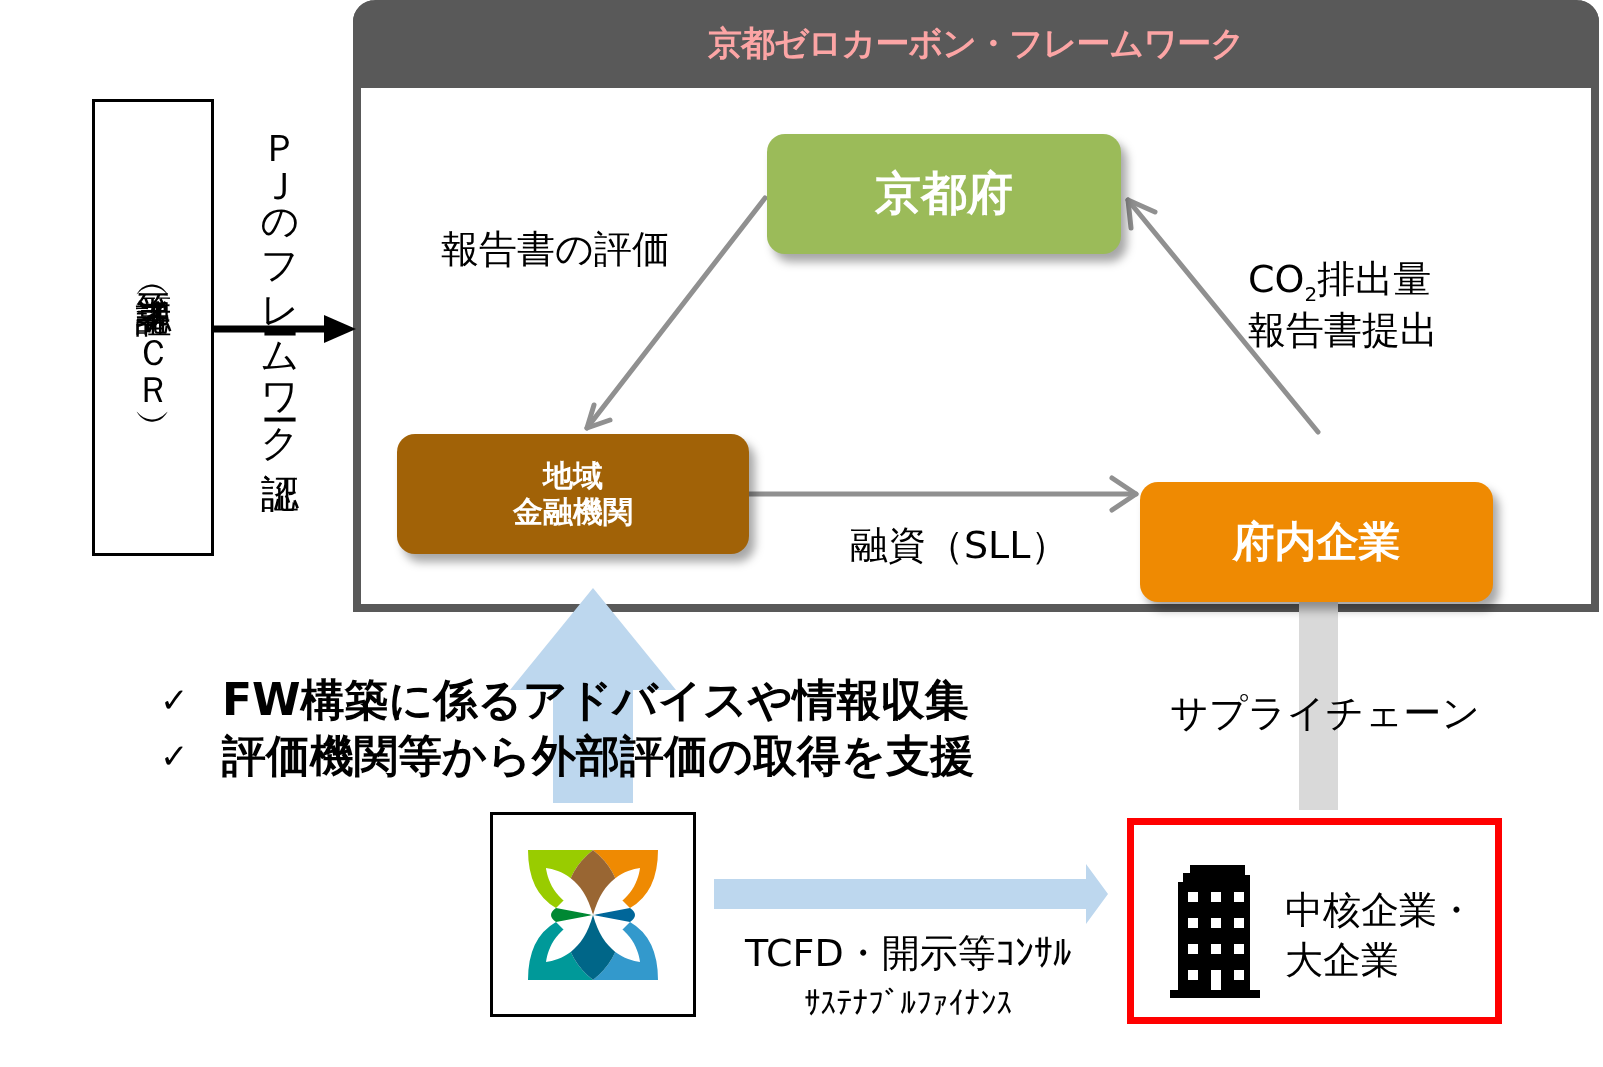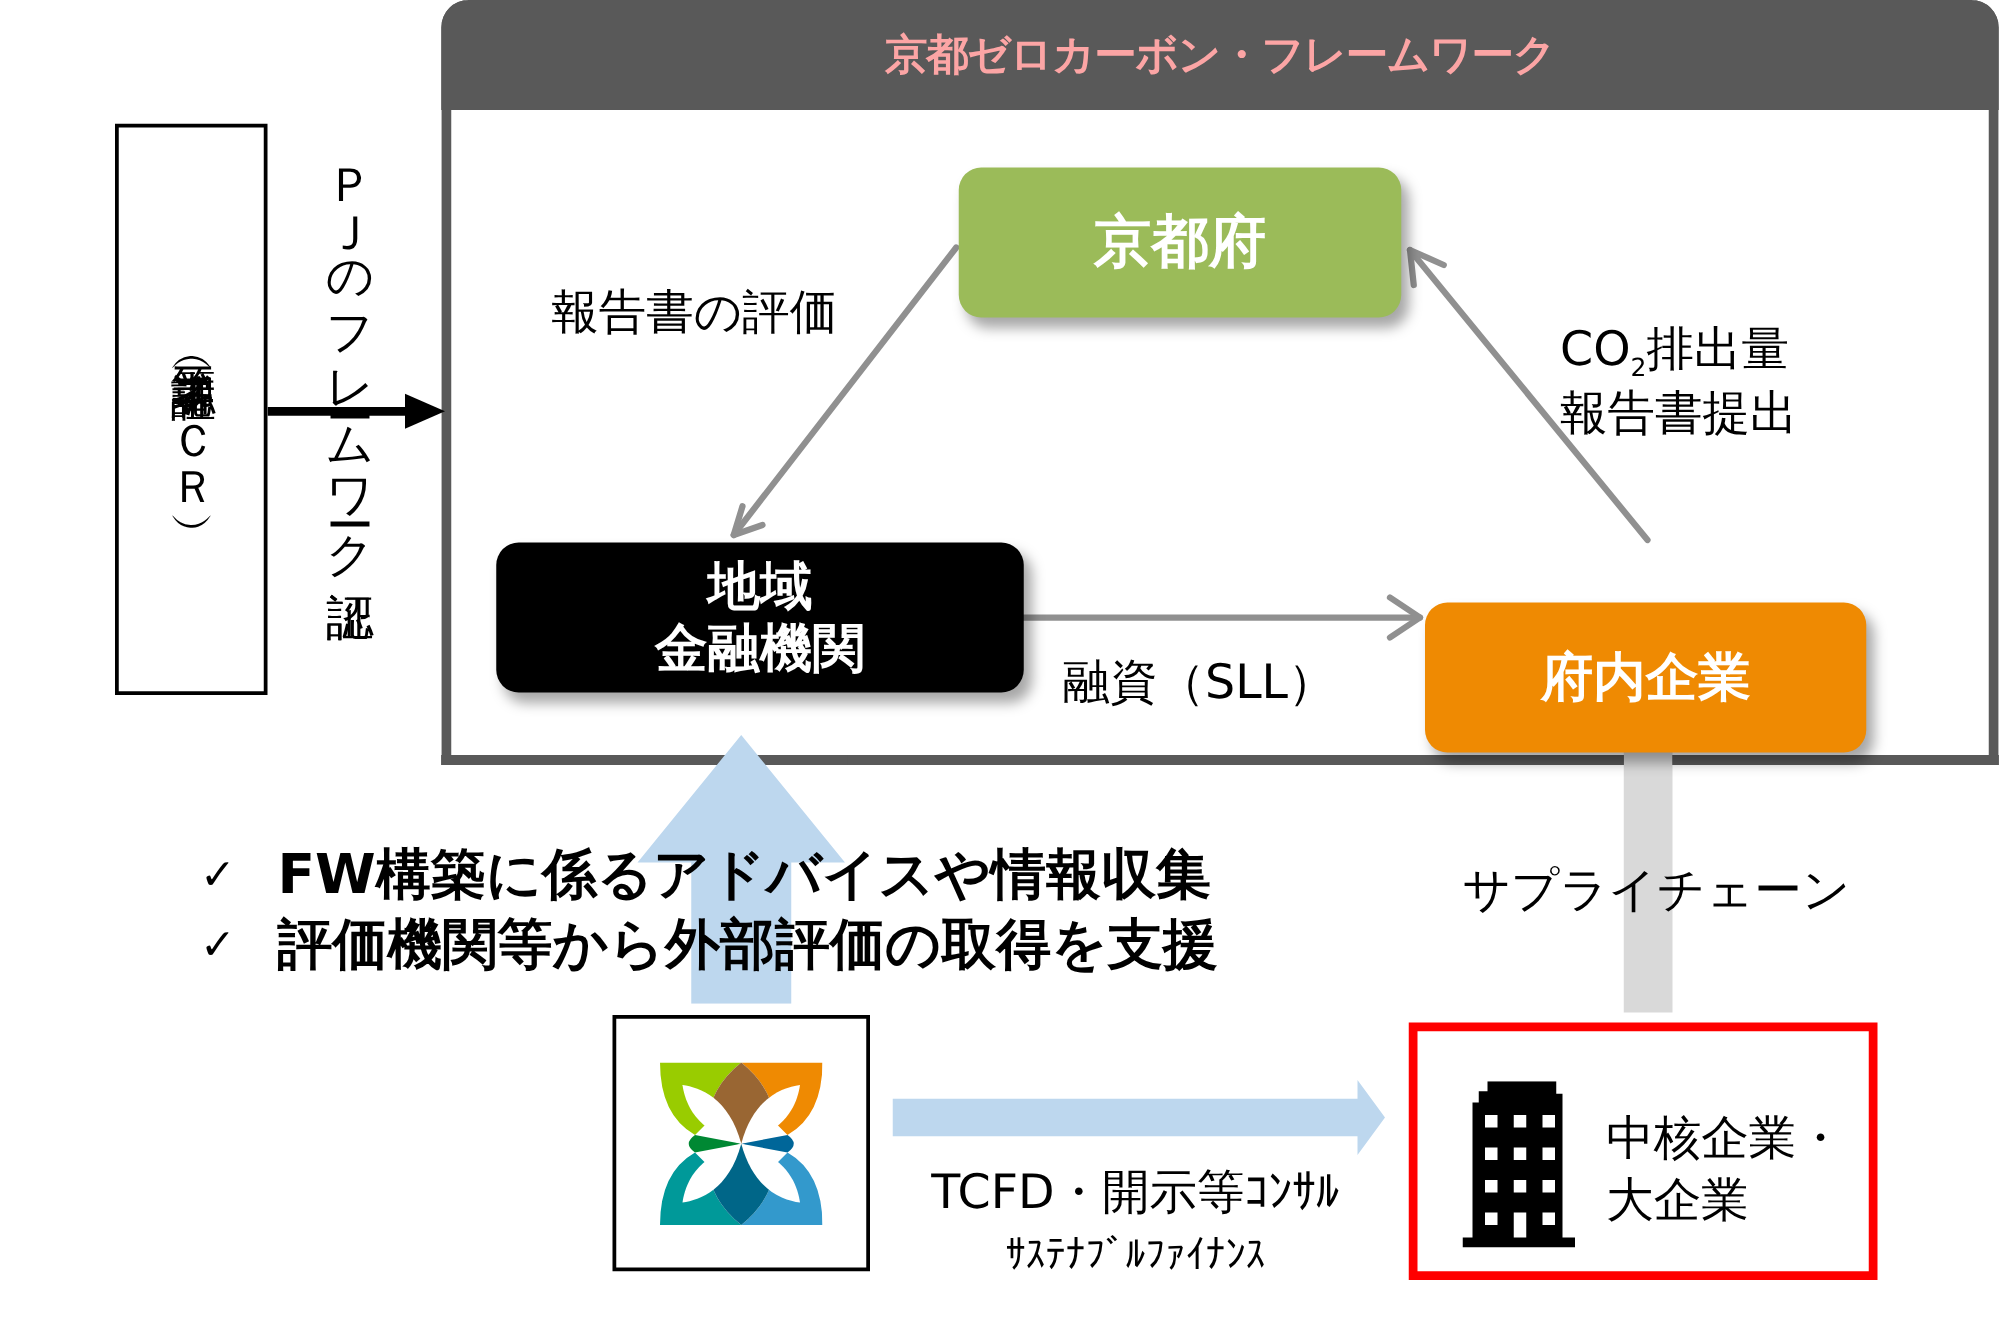--- a/index.html
+++ b/index.html
@@ -19,21 +19,21 @@
              display:flex; align-items:center; justify-content:center; }
   .vtext { writing-mode:vertical-rl; text-orientation:upright; }
   #jcr-text { font-size:36px; letter-spacing:2px; }
   #pj-text { left:256px; top:108px; font-size:38px; letter-spacing:0px; line-height:48px; }
 
   
   .node { border-radius:18px; color:#fff; font-weight:bold; display:flex; flex-direction:column;
           align-items:center; justify-content:center; box-shadow:6px 8px 10px rgba(0,0,0,0.35);
           text-align:center; line-height:1.2; }
   #node-kyoto { left:767px; top:134px; width:354px; height:120px; background:#9bbb59; font-size:46px; }
-  #node-bank { left:397px; top:434px; width:422px; height:120px; background:#000000; font-size:42px; }
+  #node-bank { left:397px; top:434px; width:352px; height:120px; background:#a16207; font-size:30px; }
   #node-corp { left:1140px; top:434px; width:353px; height:120px; background:#ef8a02; font-size:42px;margin-top:48px; }
 
   .label { font-size:38px; line-height:1.25; color:#000; }
   #lbl-report { left:415px; top:226px; text-align:center;margin-left:26px; }
   #lbl-co2 { left:1248px; top:256px; }
   #lbl-loan { left:850px; top:522px; font-size:38px;text-align:right; }
 
   #checklist { left:160px; top:672px; font-size:44px; font-weight:bold; line-height:56px; }
   .check-row { display:flex; align-items:center; white-space:nowrap; }
   .check-mark { font-weight:normal; font-size:34px; width:62px; }

